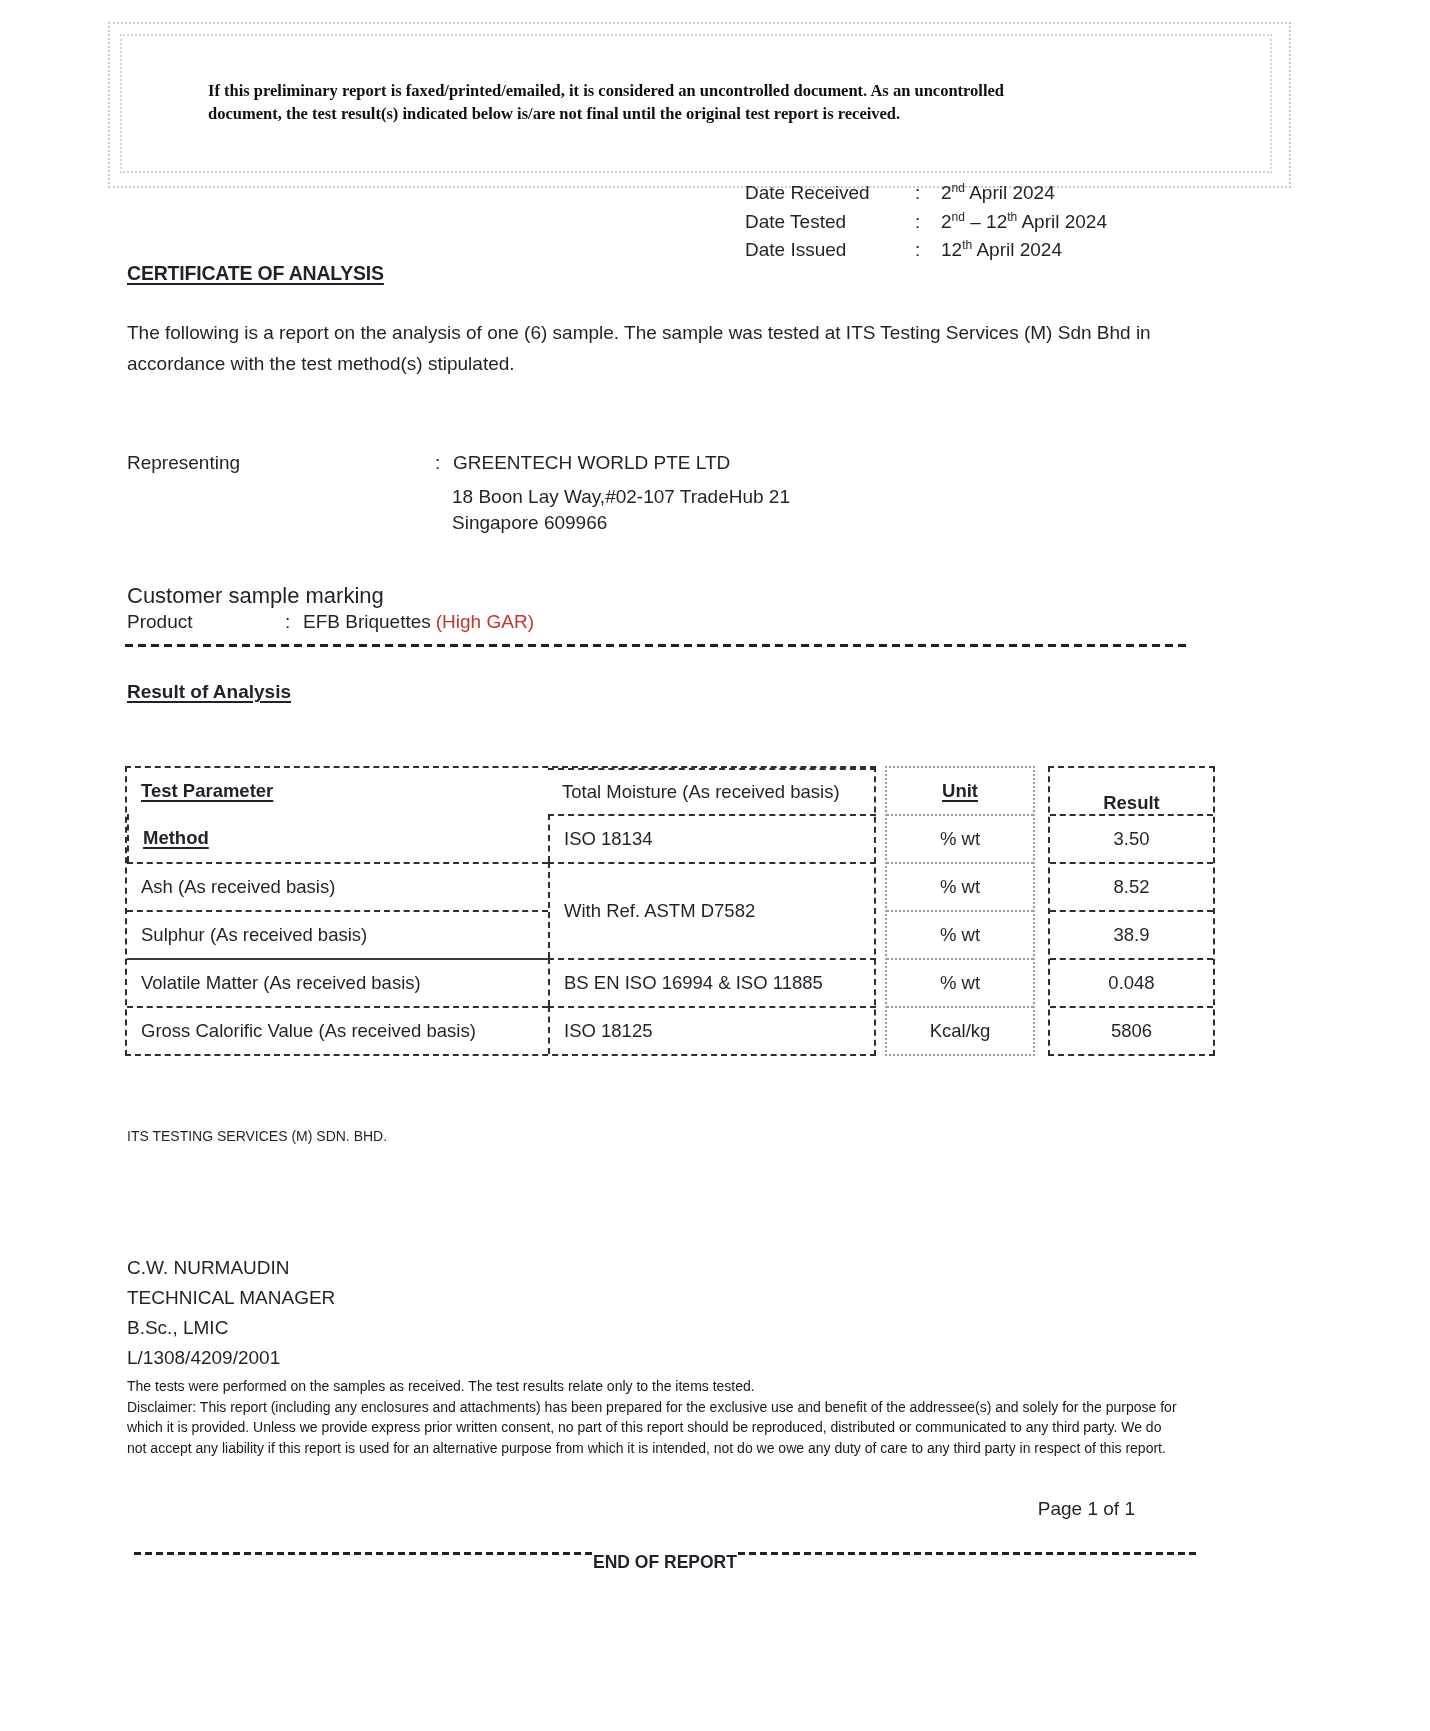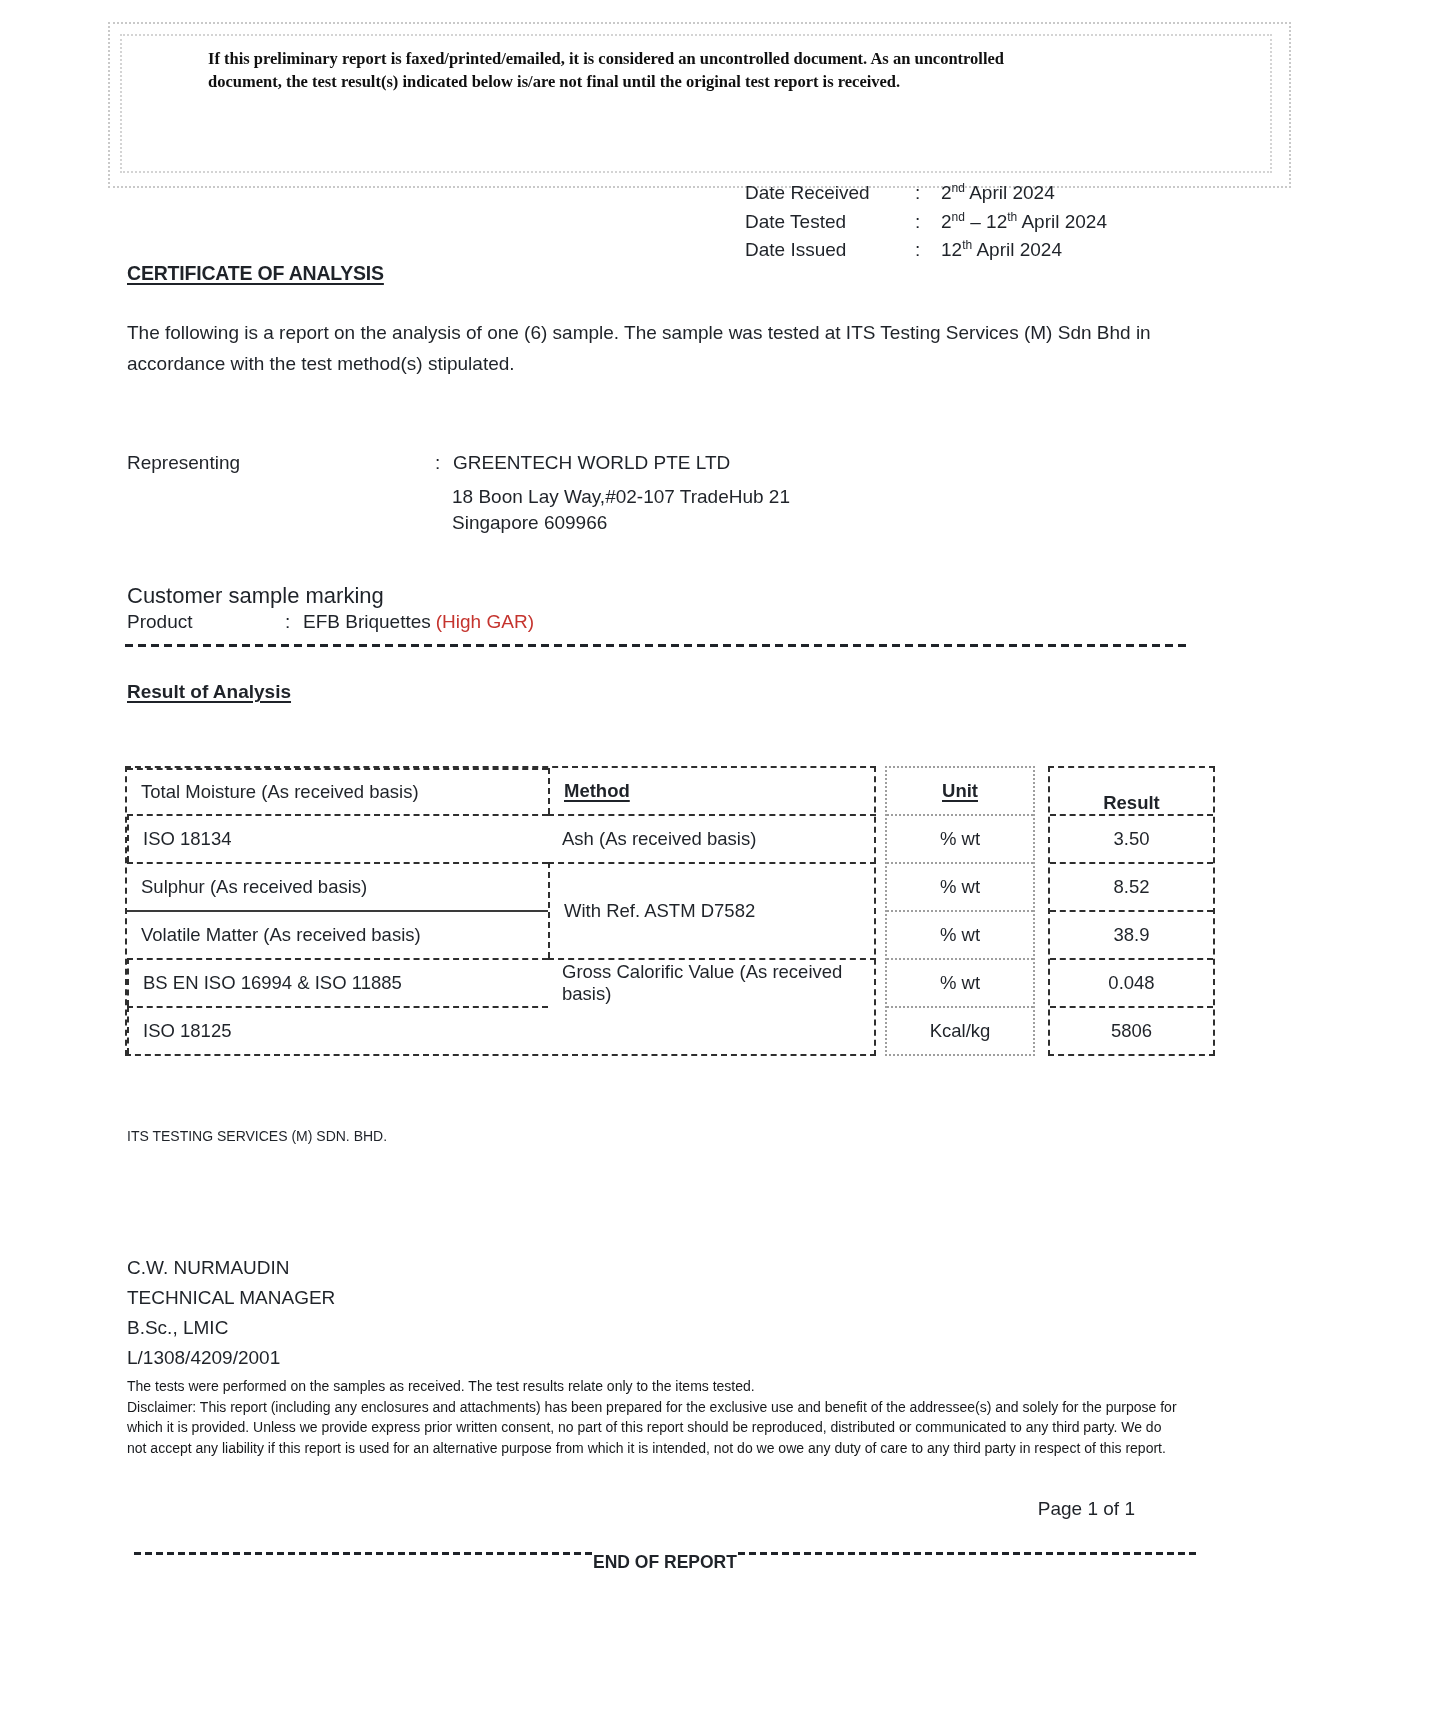--- a/index.html
+++ b/index.html
@@ -17,21 +17,21 @@
   .notice-outer {
     position:absolute; left:108px; top:22px;
     width:1183px; height:166px;
     border:2px dotted #c9c9c9;
   }
   .notice-inner {
     position:absolute; left:10px; right:17px; top:10px; bottom:13px;
     border:2px dotted #d4d4d4;
   }
   .notice-text {
-    position:absolute; left:86px; top:12px; width:870px;
+    position:absolute; left:86px; top:44px; width:870px;
     font-family:"Liberation Serif","DejaVu Serif",serif;
     font-weight:bold; font-size:16.5px; line-height:1.38; color:#101010;
   }
 
   
   .dates { position:absolute; left:745px; top:179px; font-size:19px; }
   .date-row { display:flex; line-height:28.5px; white-space:pre; }
   .date-label { width:170px; }
   .date-colon { width:26px; }
   .sup { vertical-align:super; font-size:12px; line-height:0; }
@@ -158,20 +158,23 @@
       <span>EFB Briquettes</span>
       <span class="prod-red">(High GAR)</span>
   </div>
   <div class="dashline"></div>
 
   <div class="result-heading">Result of Analysis</div>
 
   <div class="tbl">
 
     <div class="tbl-main">
+      <div class="cell hdr">
+          <span>Test Parameter</span>
+        </div>
       <div class="cell bt">Total Moisture (As received basis)</div>
 
       <div class="cell hdr c-method">
           <span>Method</span>
         </div>
       <div class="cell bt c-method">ISO 18134</div>
 
       <div class="cell bt">Ash (As received basis)</div>
       <div class="cell bt c-method m-merged">With Ref. ASTM D7582</div>
 

